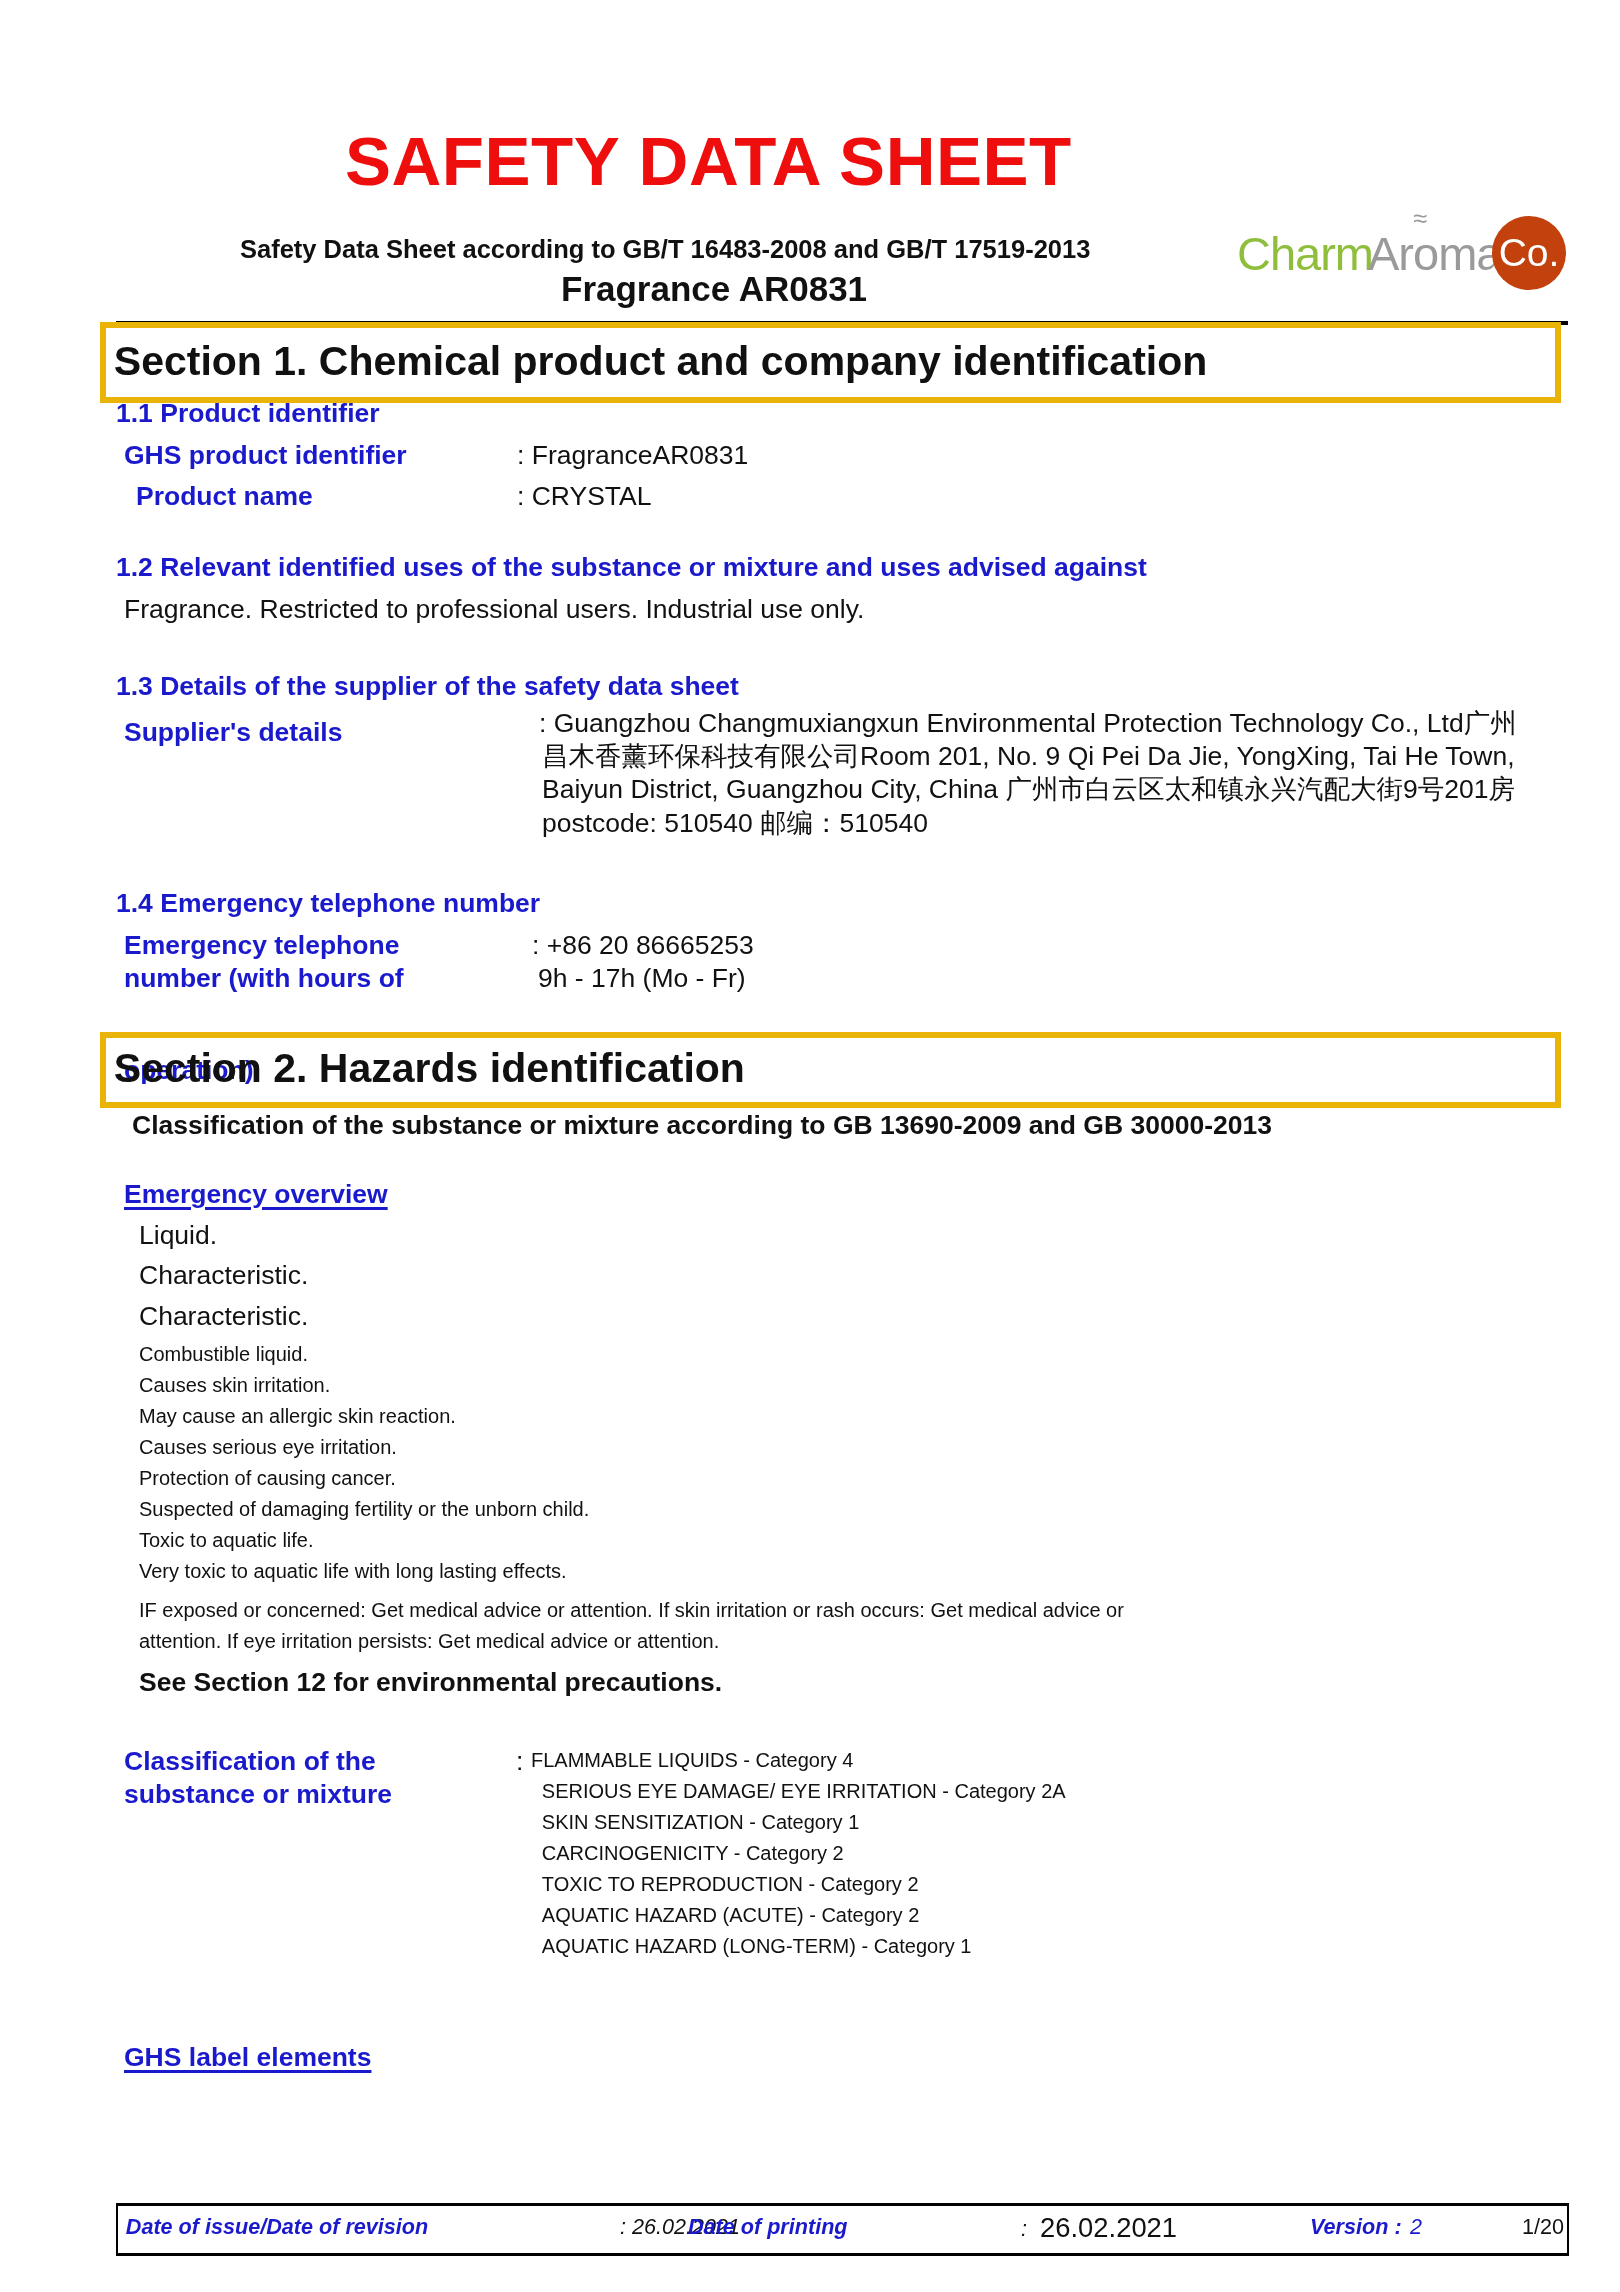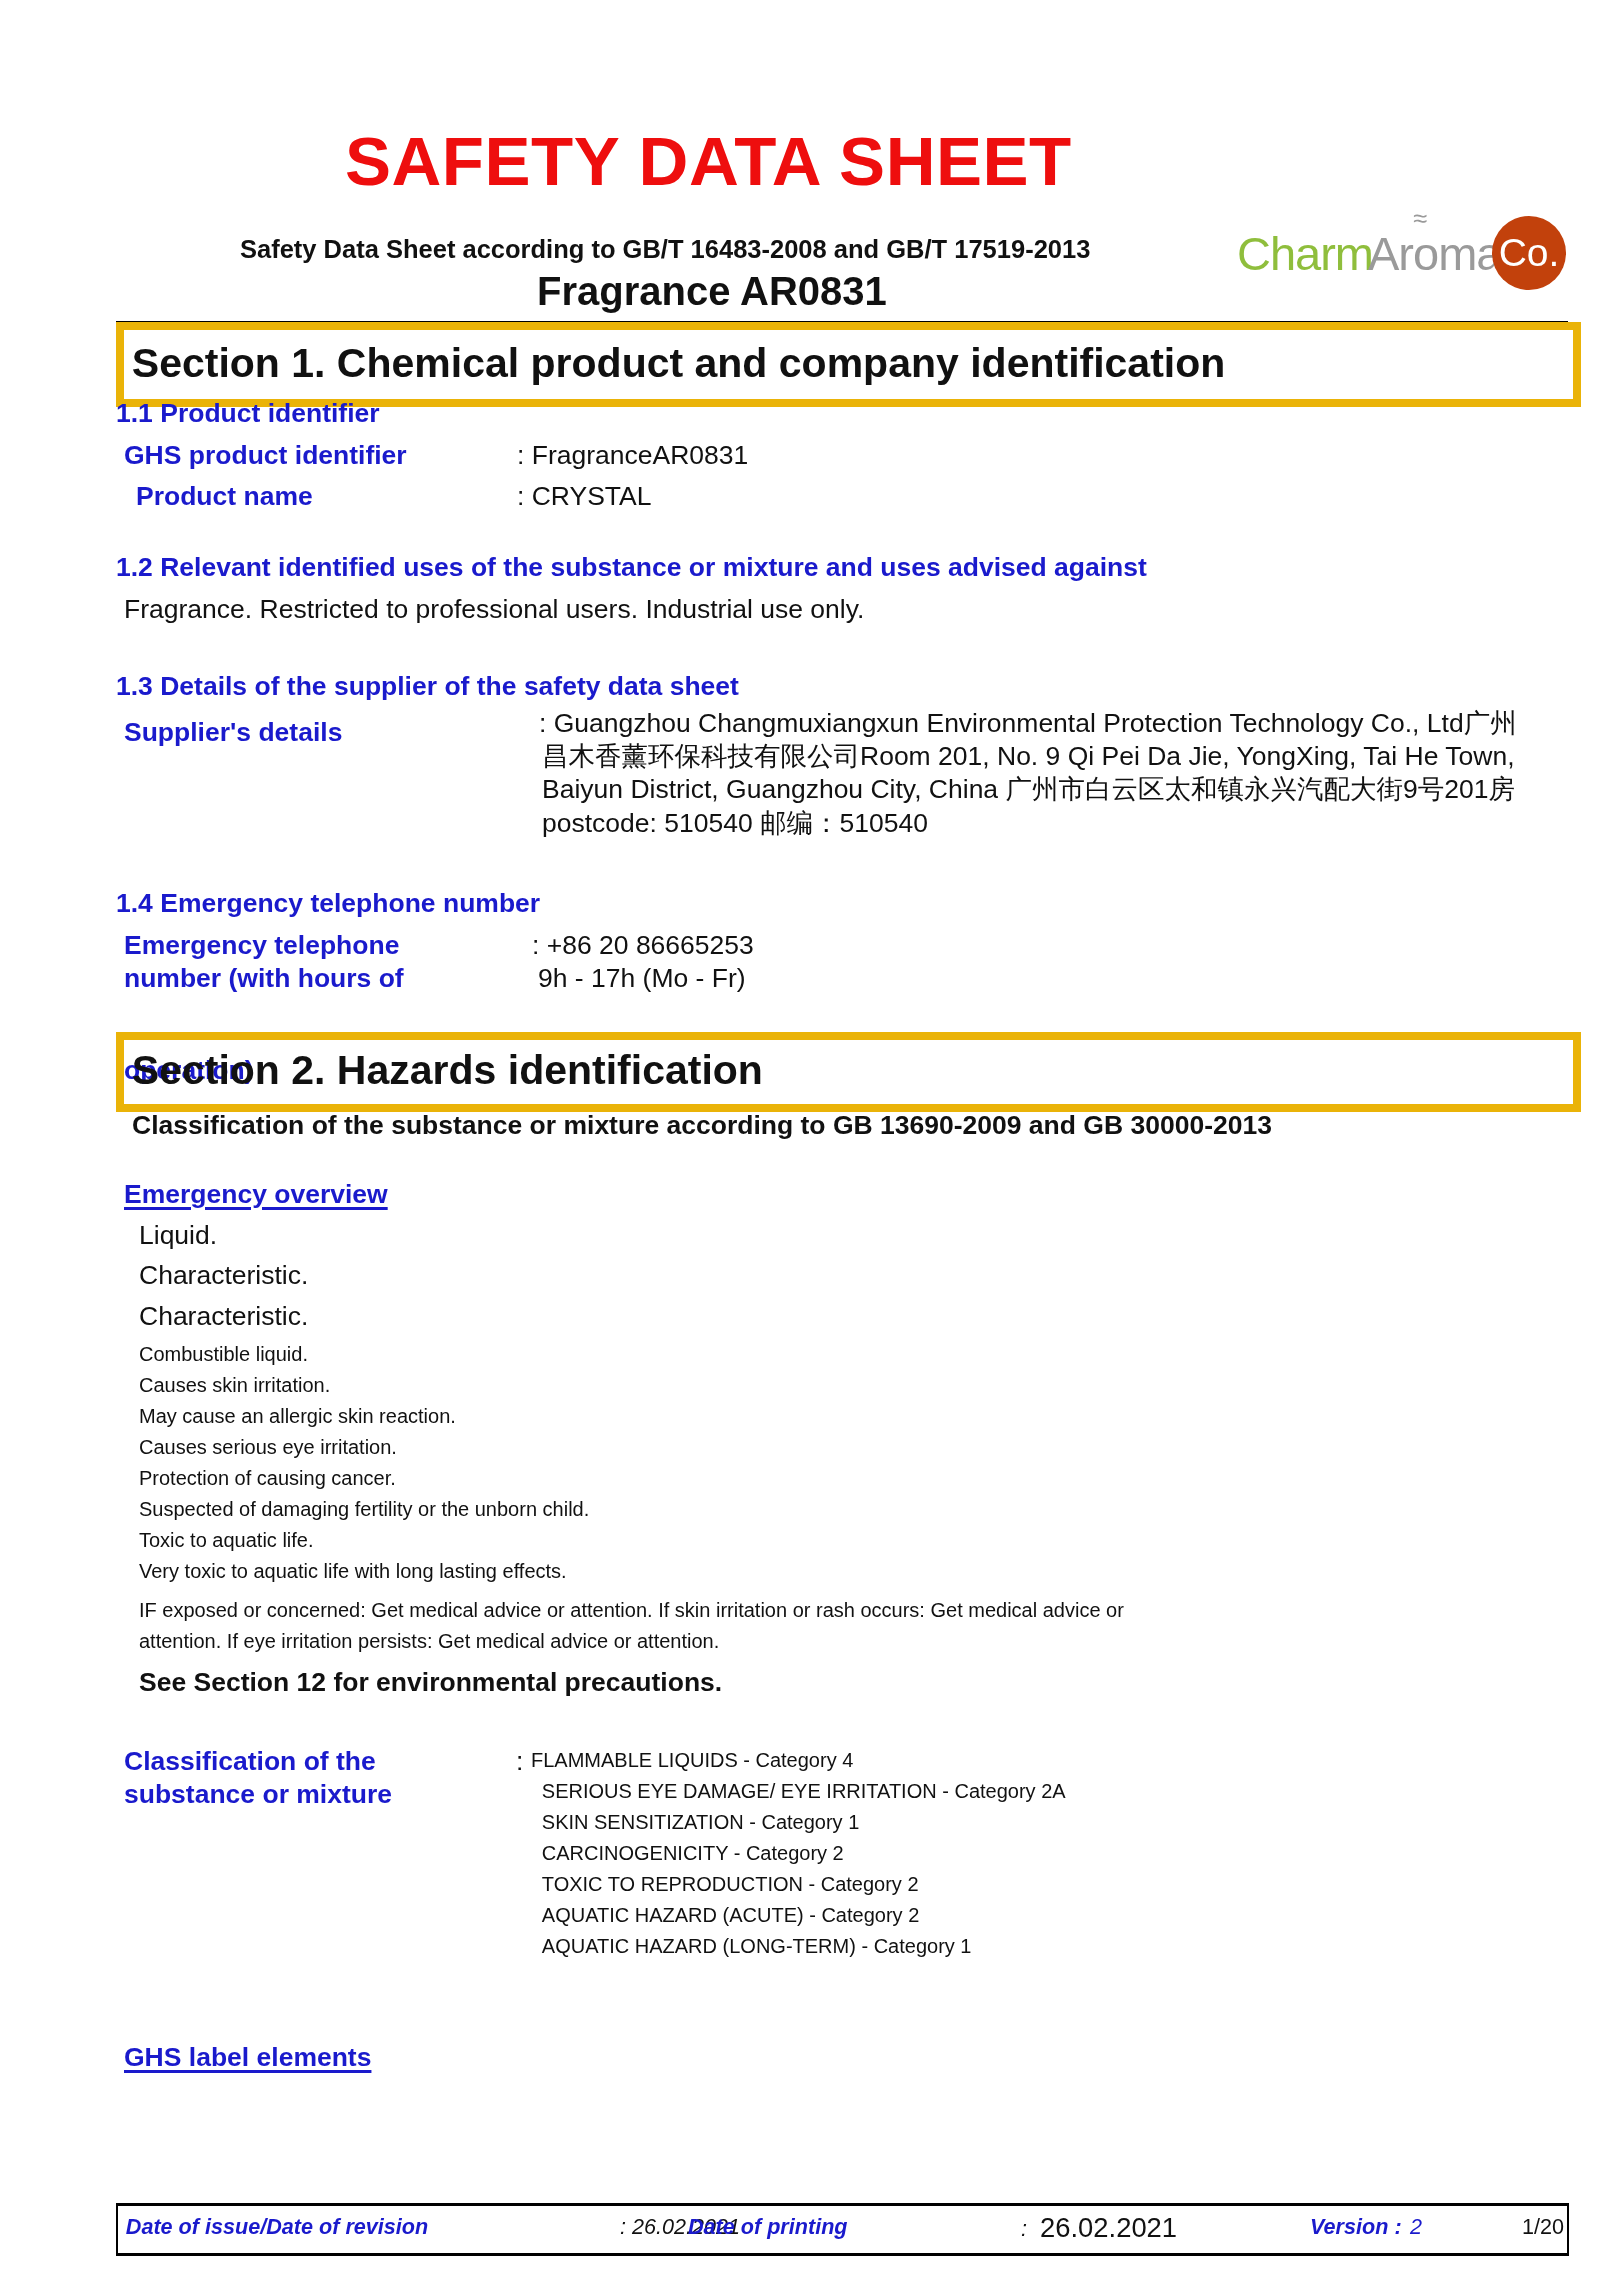--- a/index.html
+++ b/index.html
@@ -2,29 +2,29 @@
 <html><head>
   <meta charset="utf-8">
   <style>
     html, body { margin: 0; padding: 0; background: #ffffff; }
     body { width: 1620px; height: 2293px; position: relative; overflow: hidden;
            font-family: "Liberation Sans", sans-serif; color: #111; }
     .abs { position: absolute; white-space: nowrap; }
     .bold { font-weight: bold; }
     .title { left: 345px; top: 122px; font-size: 69px; font-weight: bold; color: #ee0e0e; letter-spacing: 0.5px; }
     .subtitle { left: 240px; top: 235px; font-size: 25.5px; font-weight: bold; }
-    .product { left: 537px; top: 269px; font-size: 40px; font-weight: bold; text-align: center; }
+    .product { left: 561px; top: 269px; font-size: 35px; font-weight: bold; text-align: center; }
     .logo { left: 1237px; top: 216px; height: 78px; width: 333px; }
     .logo .charm { position: absolute; left: 0; top: 9.8px; font-size: 47px; color: #8fbe3c; letter-spacing: -1px; }
     .logo .aroma { position: absolute; left: 131px; top: 9.8px; font-size: 47px; color: #9a9a9a; letter-spacing: -1px; }
     .logo .co { position: absolute; left: 255px; top: 0px; width: 74px; height: 74px; border-radius: 50%;
                 background: #c2410c; color: #fff; font-size: 39px; text-align: center; line-height: 74px; }
     .logo .steam { position: absolute; left: 176px; top: -11.8px; font-size: 25.5px; color: #9a9a9a; }
     .toprule { left: 116px; top: 321px; width: 1452px; height: 3.9px; background: #000; }
-    .secbox { position: absolute; left: 116px; width: 1449px; border: 8px solid #eab308; box-sizing: content-box; }
+    .secbox { position: absolute; left: 100px; width: 1449px; border: 6px solid #eab308; box-sizing: content-box; }
     .secbox .sectitle { position: absolute; left: 7.8px; font-size: 41px; font-weight: bold; white-space: nowrap; }
     .h2 { font-size: 26.5px; font-weight: bold; color: #1a1acc; }
     .lbl { font-size: 26.5px; font-weight: bold; color: #1a1acc; }
     .txt { font-size: 26.5px; color: #111; }
     .colon-col { left: 517px; }
     .ul { text-decoration: underline; text-decoration-thickness: 2.9px; text-underline-offset: 3.9px; }
     .list-line { font-size: 20px; line-height: 31px; }
     .footer { position: absolute; left: 116px; top: 2203px; width: 1449px; height: 47px;
               border-top: 3.9px solid #000; border-bottom: 3.9px solid #000; border-left: 2px solid #000; border-right: 2px solid #000; }
     .footer .f { position: absolute; top: 7.8px; font-size: 21.6px; font-style: italic; font-weight: bold; color: #1a1acc; white-space: nowrap; }

